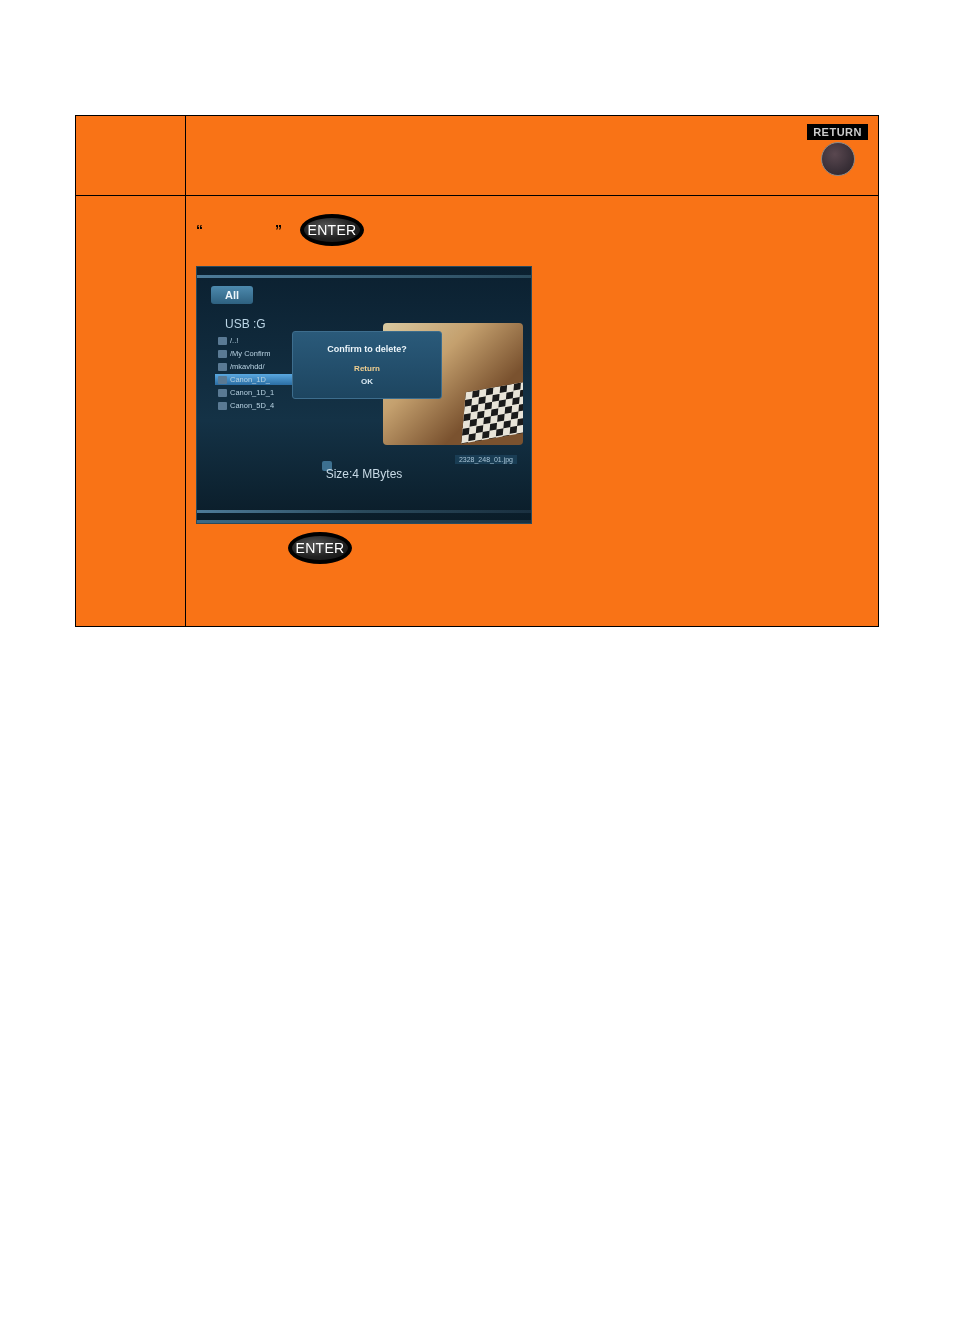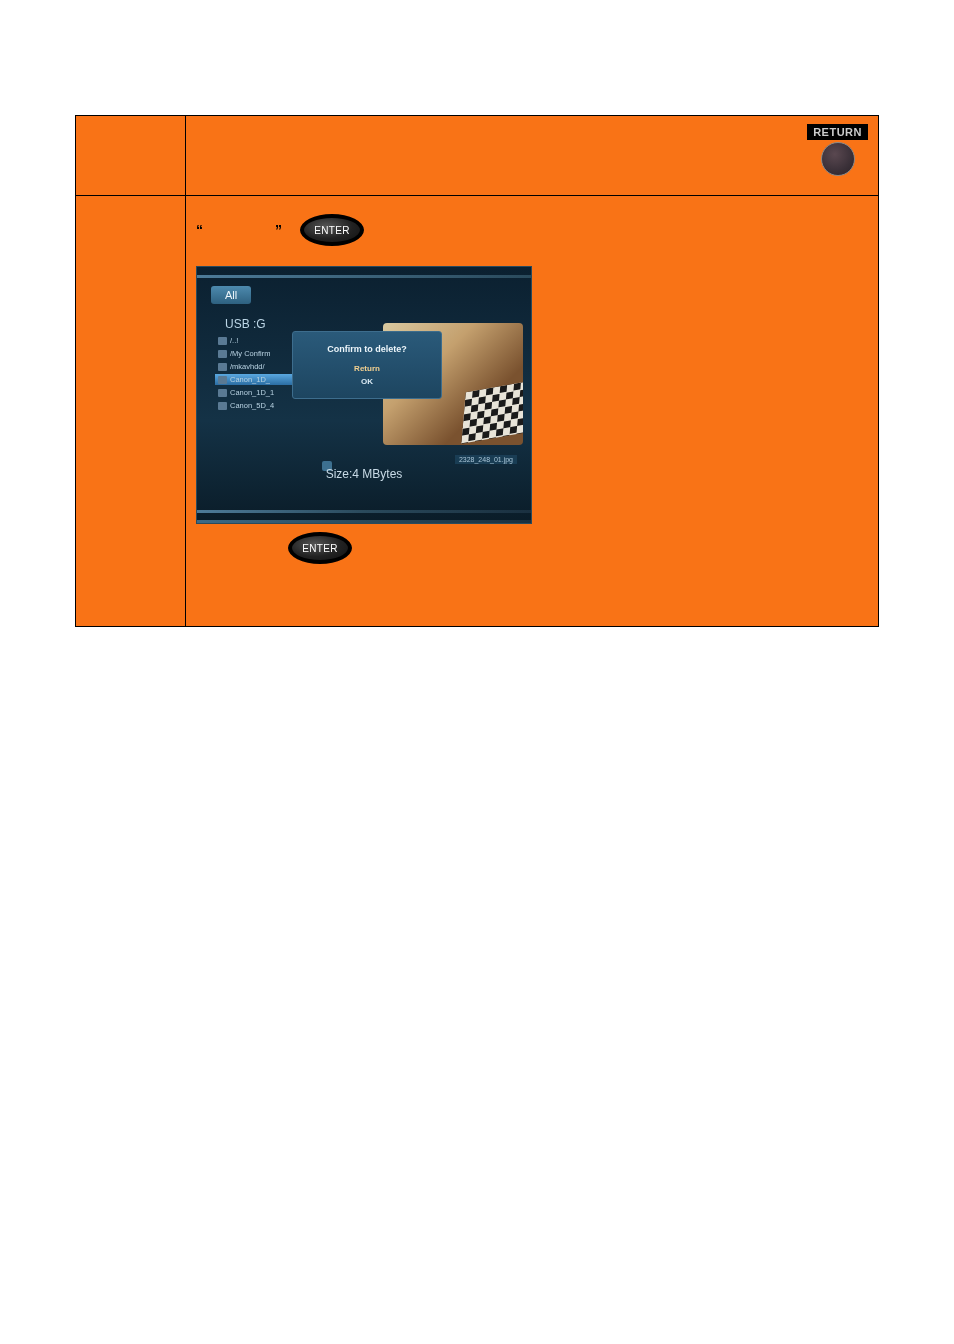--- a/index.html
+++ b/index.html
@@ -87,21 +87,21 @@
       justify-content: center;
       width: 64px;
       height: 32px;
       border-radius: 50%;
       background: radial-gradient(ellipse at 40% 35%, #555 0%, #222 55%, #111);
       border: 4px solid #000;
       margin-left: 12px;
     }
     .enter-text {
       color: #fff;
-      font-size: 10px;
+      font-size: 14px;
       letter-spacing: 0.3px;
     }
     .screenshot {
       width: 336px;
       height: 258px;
       margin: 20px 0 0 0;
       background: linear-gradient(#0b2030, #143246 60%, #0a1c28);
       position: relative;
       overflow: hidden;
       border: 1px solid #2a4a5c;
@@ -126,21 +126,21 @@
     }
     .ss-tab {
       padding: 3px 14px;
       font-size: 11px;
       color: #a8c4d6;
       border-radius: 3px;
     }
     .ss-tab-active {
       background: linear-gradient(#4d8aae, #2e6180);
       color: #eef6fb;
-      font-weight: normal;
+      font-weight: bold;
     }
     .ss-breadcrumb {
       position: absolute;
       top: 50px;
       left: 28px;
       font-size: 12px;
       color: #bcd6e6;
     }
     .ss-body {
       position: absolute;

